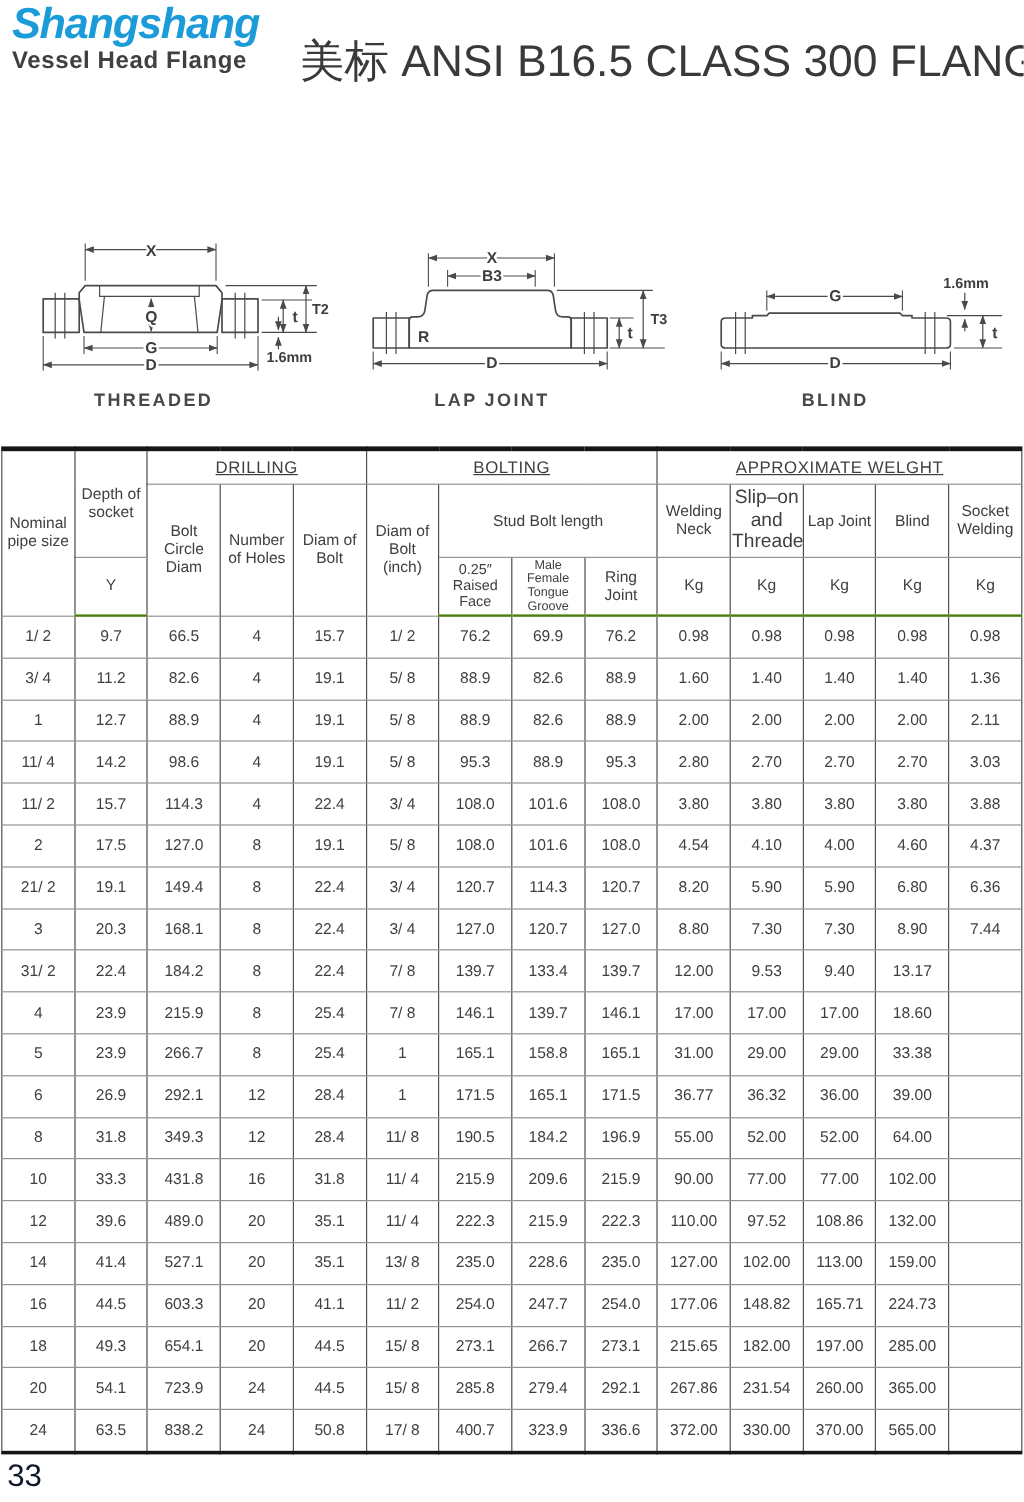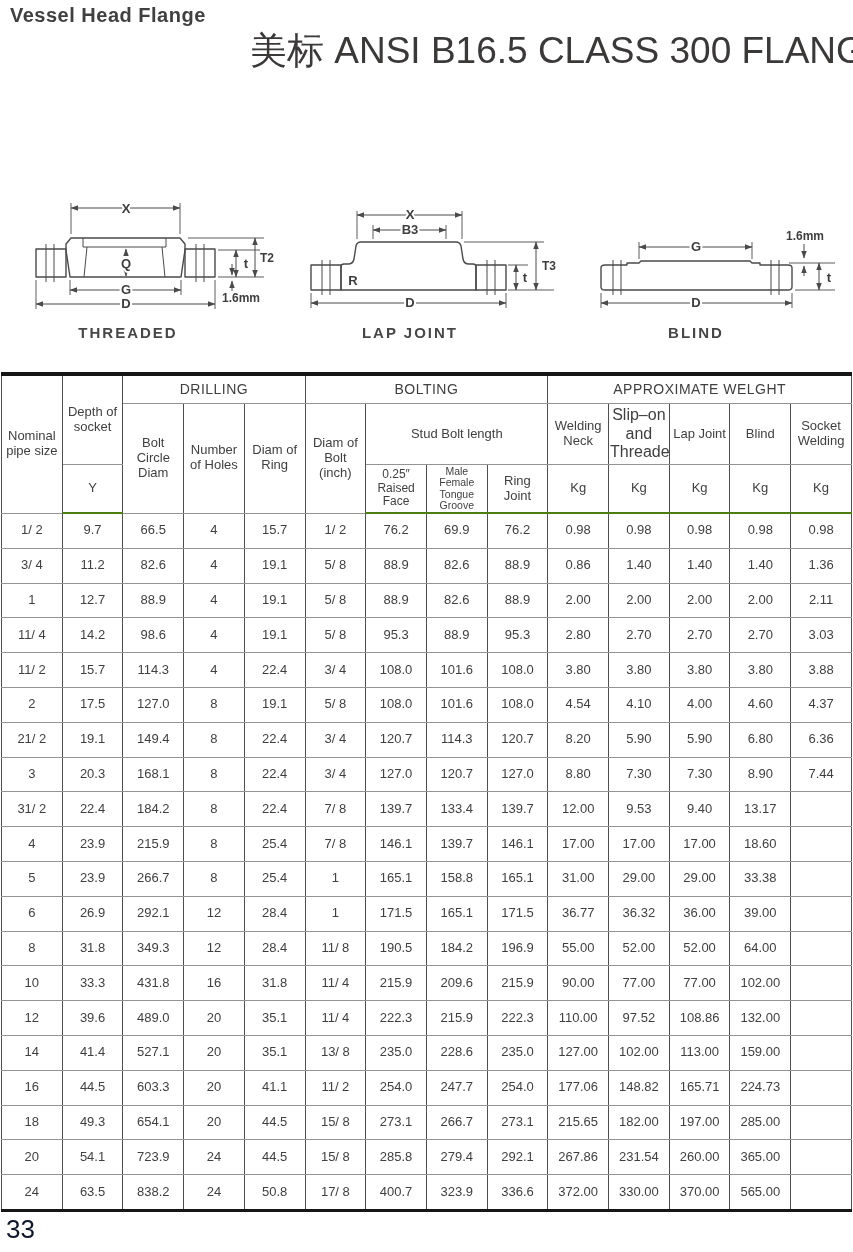--- a/index.html
+++ b/index.html
@@ -37,32 +37,33 @@
   table.spec th, table.spec td {
     border-left:1px solid #4f4f4f; border-right:1px solid #4f4f4f;
     border-top:1px solid #949494; border-bottom:1px solid #949494;
     text-align:center; vertical-align:middle; padding:0 1px;
     font-size:13px; color:#3f3f3f; line-height:1.15; font-weight:normal;
     overflow:hidden;
   }
   table.spec tr.r1 th { height:27px; }
   table.spec tr.r2 th { height:60px; }
   table.spec tr.r3 th { height:47px; }
-  table.spec th.grp { font-size:14px; letter-spacing:0.5px; }
+  table.spec th.grp { font-size:14px; letter-spacing:0.5px;text-decoration:underline; }
   table.spec th.small0 { font-size:10.5px; line-height:1.05; }
   table.spec th.small1 { font-size:12px; }
   table.spec th.small2 { font-size:16px;text-align:center; }
   table.spec tbody td { height:33.8px; }
   table.spec thead tr.r3 th { border-bottom:2px solid #4d7c0f; }
   .page-number { position:absolute; left:6px; top:1214px; font-size:26px; color:#0f172a; }
 </style>
 </head>
 <body>
 
 <div class="logo">
+  <div class="logo-brand">Shangshang</div>
   <div class="logo-sub">Vessel Head Flange</div>
 </div>
 <div class="title">美标 ANSI B16.5 CLASS 300 FLANGES</div>
 
 <div class="drawing" id="d1">
 <svg width="270" height="158" viewBox="0 0 270 158" xmlns="http://www.w3.org/2000/svg">
   <defs>
     <marker id="ar1" viewBox="0 0 10 10" refX="9" refY="5" markerWidth="8" markerHeight="8" orient="auto-start-reverse">
       <path d="M0,1.5 L9.5,5 L0,8.5 z" fill="#4a4a4a"></path>
     </marker>
@@ -208,21 +209,21 @@
     <tr class="r1">
       <th rowspan="3">Nominal pipe size</th>
       <th rowspan="2">Depth of socket</th>
       <th colspan="3" class="grp">DRILLING</th>
       <th colspan="4" class="grp">BOLTING</th>
       <th colspan="5" class="grp">APPROXIMATE WELGHT</th>
     </tr>
     <tr class="r2">
       <th rowspan="2">Bolt Circle Diam</th>
       <th rowspan="2">Number of Holes</th>
-      <th rowspan="2">Diam of Ring</th>
+      <th rowspan="2">Diam of Bolt</th>
       <th rowspan="2">Diam of Bolt (inch)</th>
       <th colspan="3">Stud Bolt length</th>
       <th>Welding Neck</th>
       <th class="small2">Slip–on and Threaded</th>
       <th>Lap Joint</th>
       <th>Blind</th>
       <th>Socket Welding</th>
     </tr>
     <tr class="r3">
       <th>Y</th>
@@ -256,21 +257,21 @@
       <tr>
         <td>3/ 4</td>
         <td>11.2</td>
         <td>82.6</td>
         <td>4</td>
         <td>19.1</td>
         <td>5/ 8</td>
         <td>88.9</td>
         <td>82.6</td>
         <td>88.9</td>
-        <td>0.86</td>
+        <td>1.60</td>
         <td>1.40</td>
         <td>1.40</td>
         <td>1.40</td>
         <td>1.36</td>
       </tr>
       <tr>
         <td>1</td>
         <td>12.7</td>
         <td>88.9</td>
         <td>4</td>

